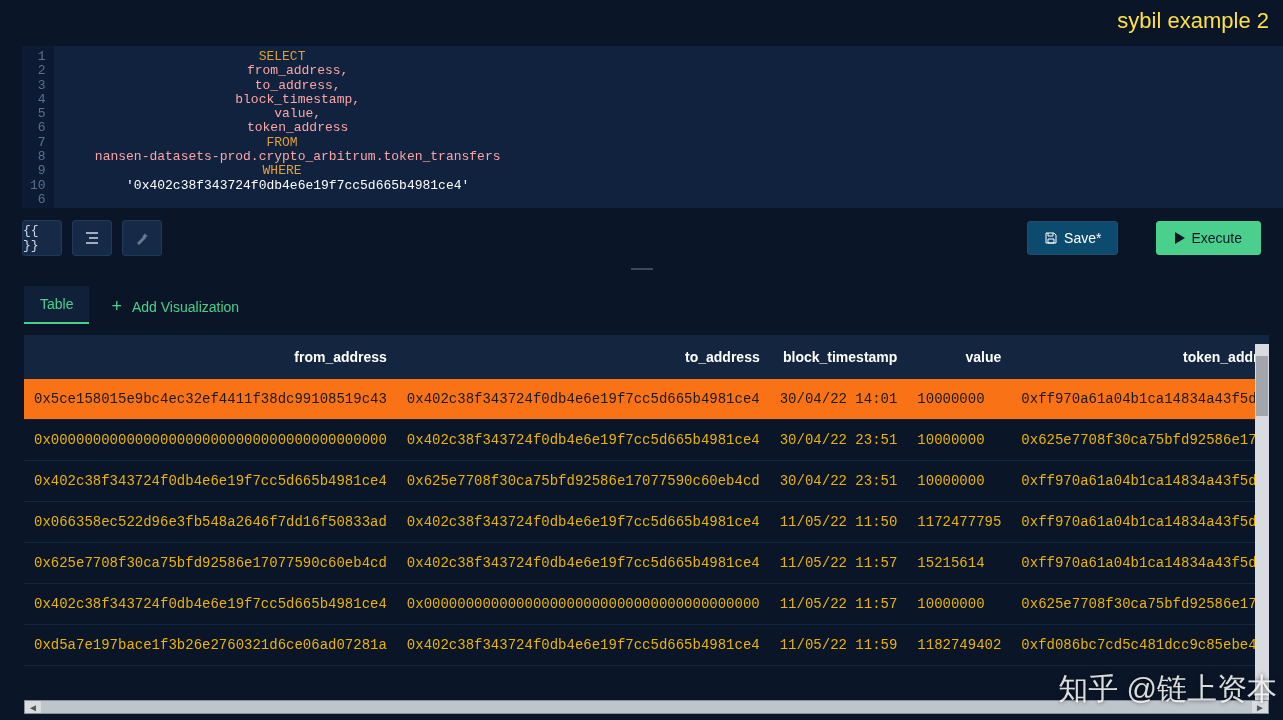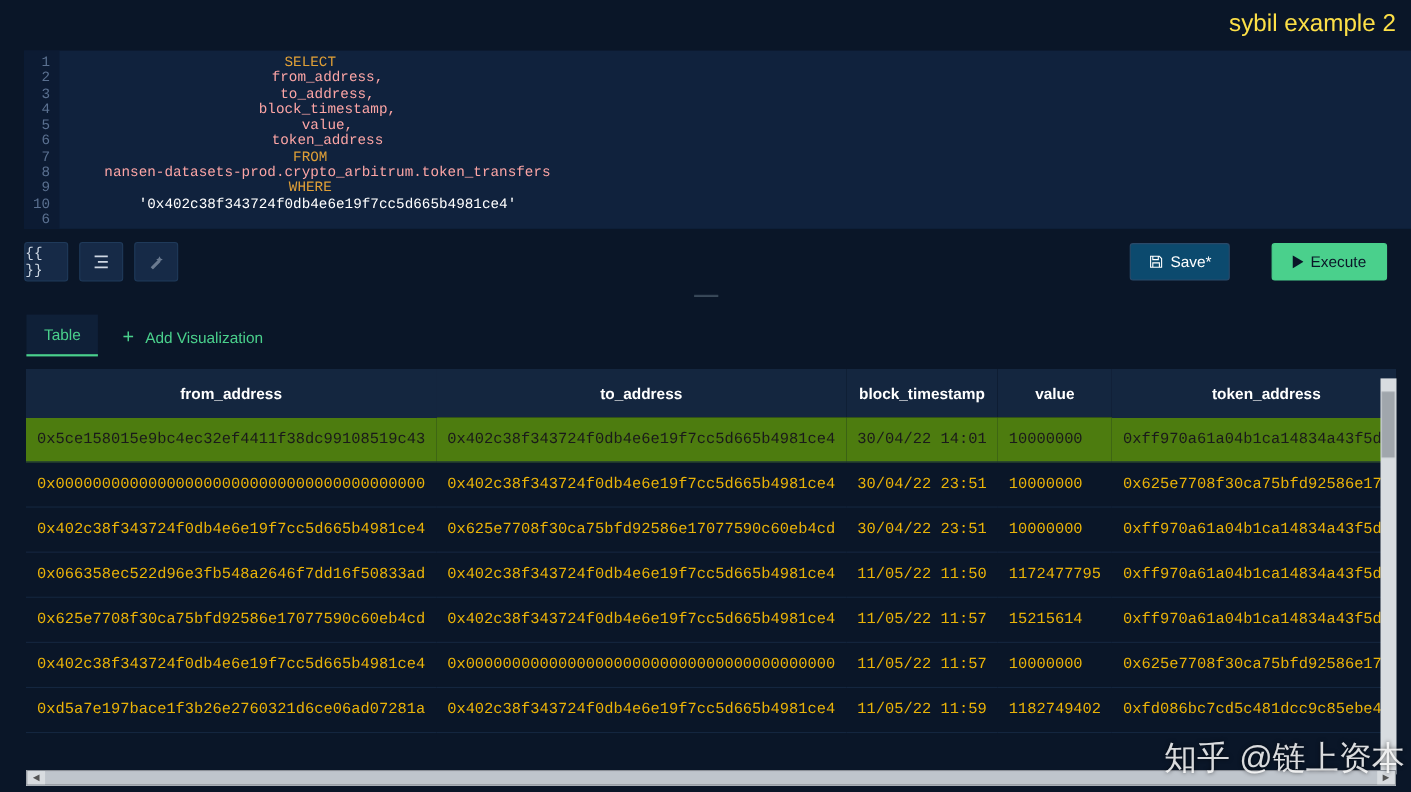--- a/index.html
+++ b/index.html
@@ -134,37 +134,37 @@
 .table-container {
   margin: 8px 14px 0 24px;
   height: 370px;
   overflow: auto;
   position: relative;
   background: #0a1628;
 }
 table { width: 100%; border-collapse: collapse; font-family: "Courier New", monospace; font-size: 14px; }
 thead th {
   background: #14263f;
-  text-align: center;
+  text-align: right;
   padding: 14px 10px;
   font-weight: 600;
   color: #ffffff;
   font-family: -apple-system, Arial, sans-serif;
   font-size: 14px;
   position: sticky;
   top: 0;
 }
 tbody td {
   padding: 12px 10px;
   border-bottom: 1px solid #14263f;
   color: #eab308;
   white-space: nowrap;
 }
 tbody tr.selected td {
-  background: #4d7c0f;
+  background: #f97316;
   color: #1a1a1a;
 }
 .watermark {
   position: fixed;
   right: 6px;
   bottom: 10px;
   color: rgba(255,255,255,0.85);
   font-size: 30px;
   font-weight: 500;
   pointer-events: none;

